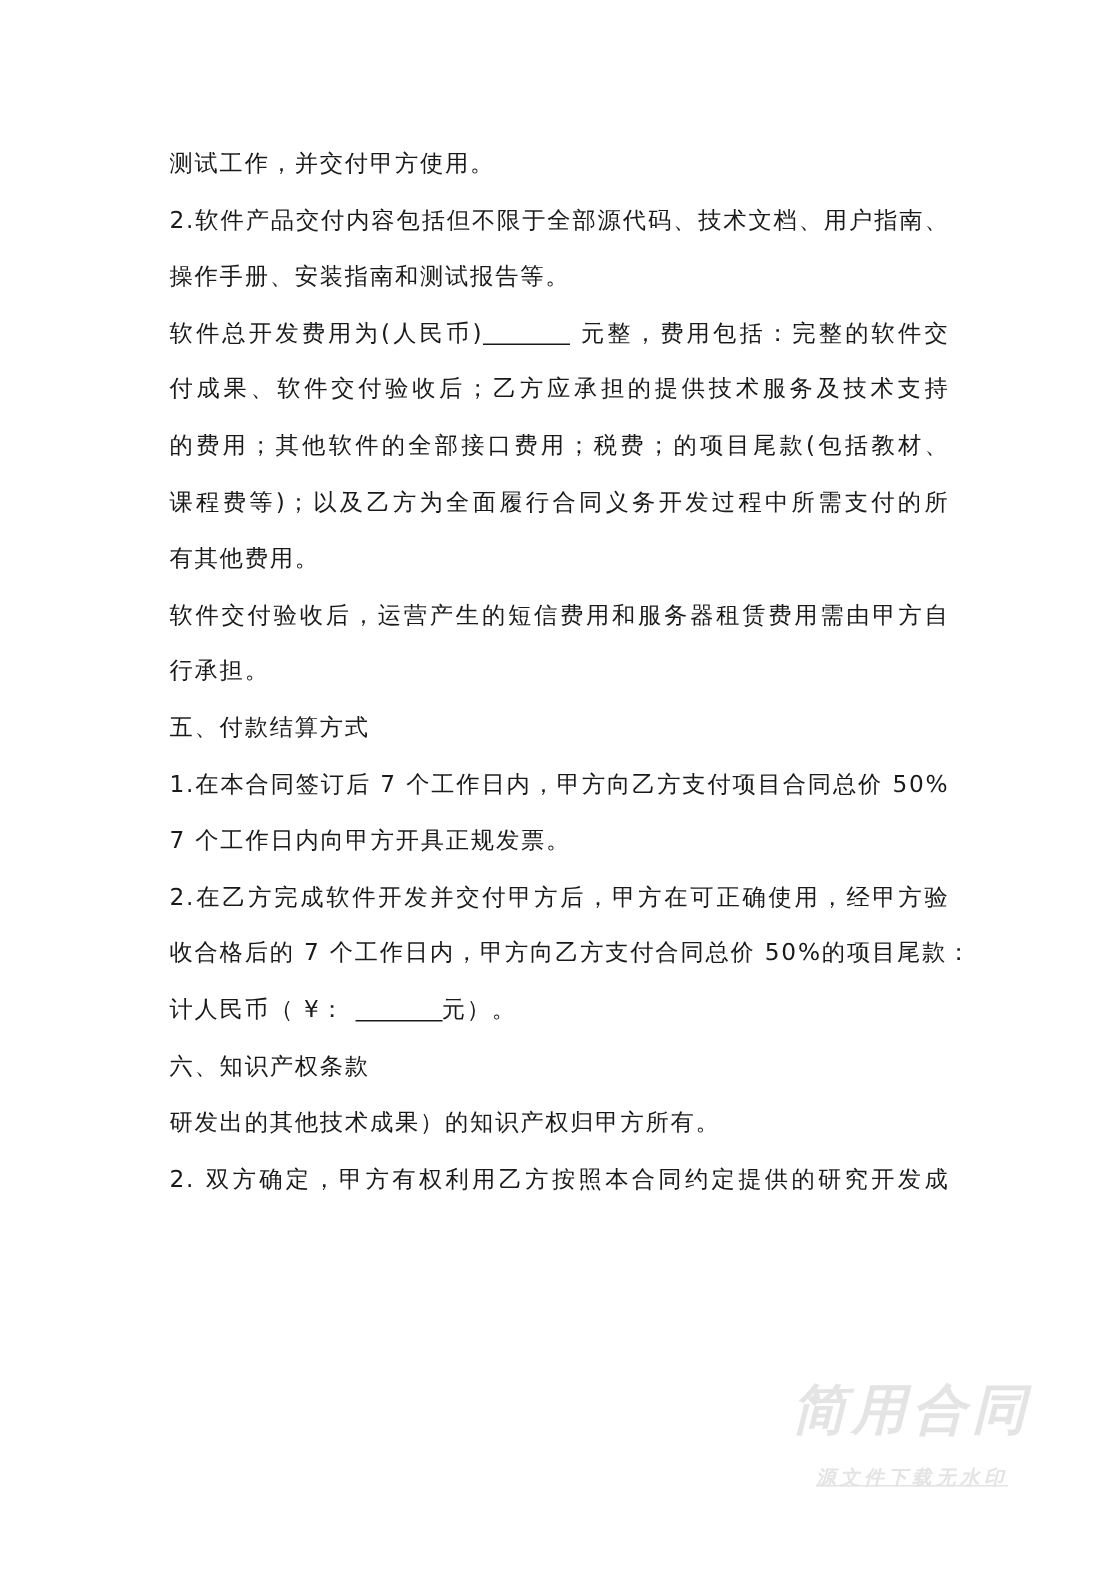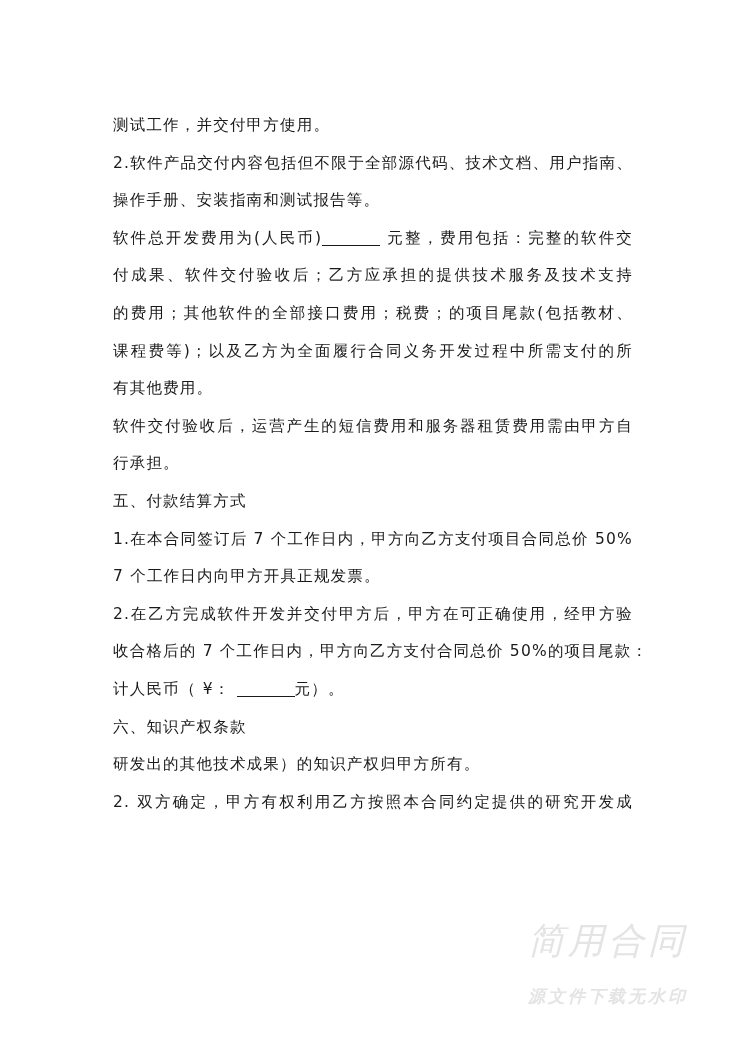--- a/index.html
+++ b/index.html
@@ -1,32 +1,32 @@
 <!DOCTYPE html>
 <html><head>
 <meta charset="utf-8">
 <style>
   html, body { margin: 0; padding: 0; }
   body {
     width: 742px; height: 1049px; background: #ffffff; position: relative; overflow: hidden;
     font-family: "DejaVu Sans", "Liberation Sans", sans-serif; color: #1a1a1a;
   }
   .page { position: absolute; left: 0; top: 0; width: 742px; height: 1049px; }
-  .content { position: absolute; left: 113px; top: 109px; width: 520px; }
+  .content { position: absolute; left: 113px; top: 93px; width: 520px; }
   .line {
     height: 37.6px; line-height: 32px; font-size: 15.5px; white-space: nowrap;
     letter-spacing: 1.2px; text-align: justify; text-align-last: justify;
   }
   .line.short { text-align-last: left; }
   .blank {
     display: inline-block; border-bottom: 1px solid #1a1a1a; height: 16px; vertical-align: -3px;
   }
   .watermark { position: absolute; left: 508px; top: 921px; width: 200px; text-align: center; color: #e4e4e4; }
-  .wm-main { font-size: 36px; font-weight: normal; font-style: italic; letter-spacing: 4px; line-height: 40px; }
-  .wm-sub { font-size: 17px; font-weight: bold; font-style: italic; letter-spacing: 3px; line-height: 28px; margin-top: 21px; }
+  .wm-main { font-size: 36px; font-weight: bold; font-style: italic; letter-spacing: 4px; line-height: 40px; }
+  .wm-sub { font-size: 13px; font-weight: bold; font-style: italic; letter-spacing: 3px; line-height: 28px; margin-top: 11px; text-decoration: underline; }
 </style>
 </head>
 <body>
 
 <div class="page">
   <div class="content" id="content">
       <div class="line short">测试工作，并交付甲方使用。</div>
       <div class="line">2.软件产品交付内容包括但不限于全部源代码、技术文档、用户指南、</div>
       <div class="line short">操作手册、安装指南和测试报告等。</div>
       <div class="line"><span>软件总开发费用为(人民币)</span><span class="blank" style="width: 58px;"></span><span> 元整，费用包括：完整的软件交</span></div>

